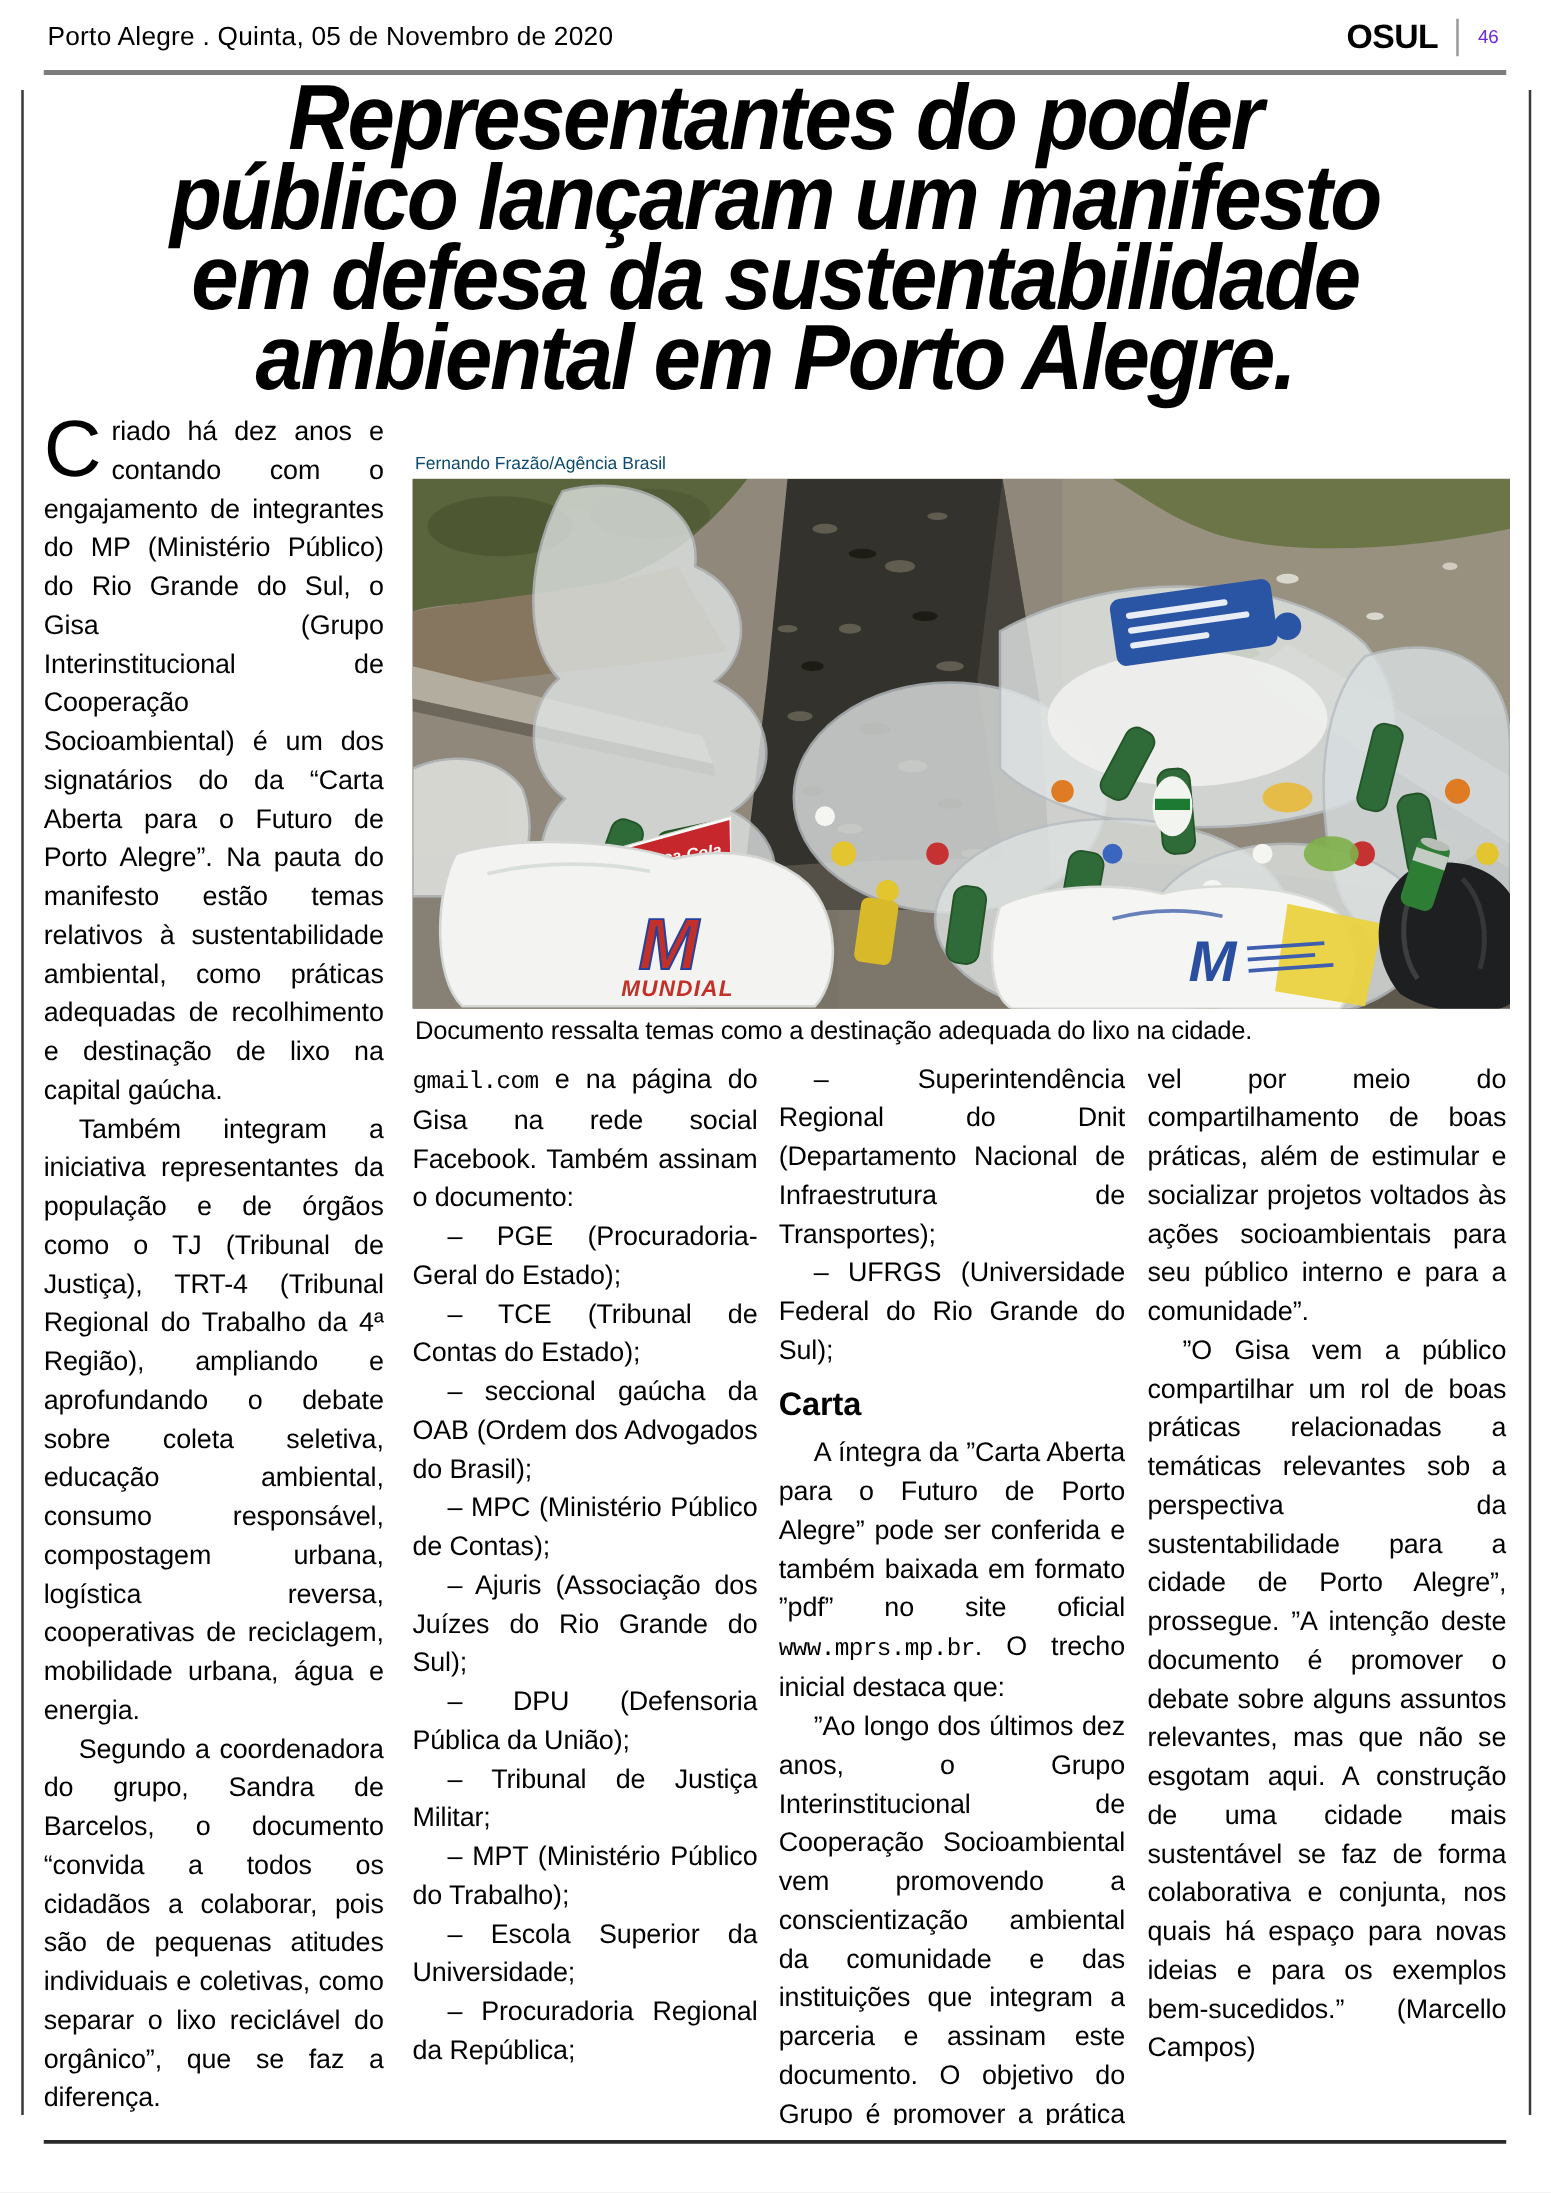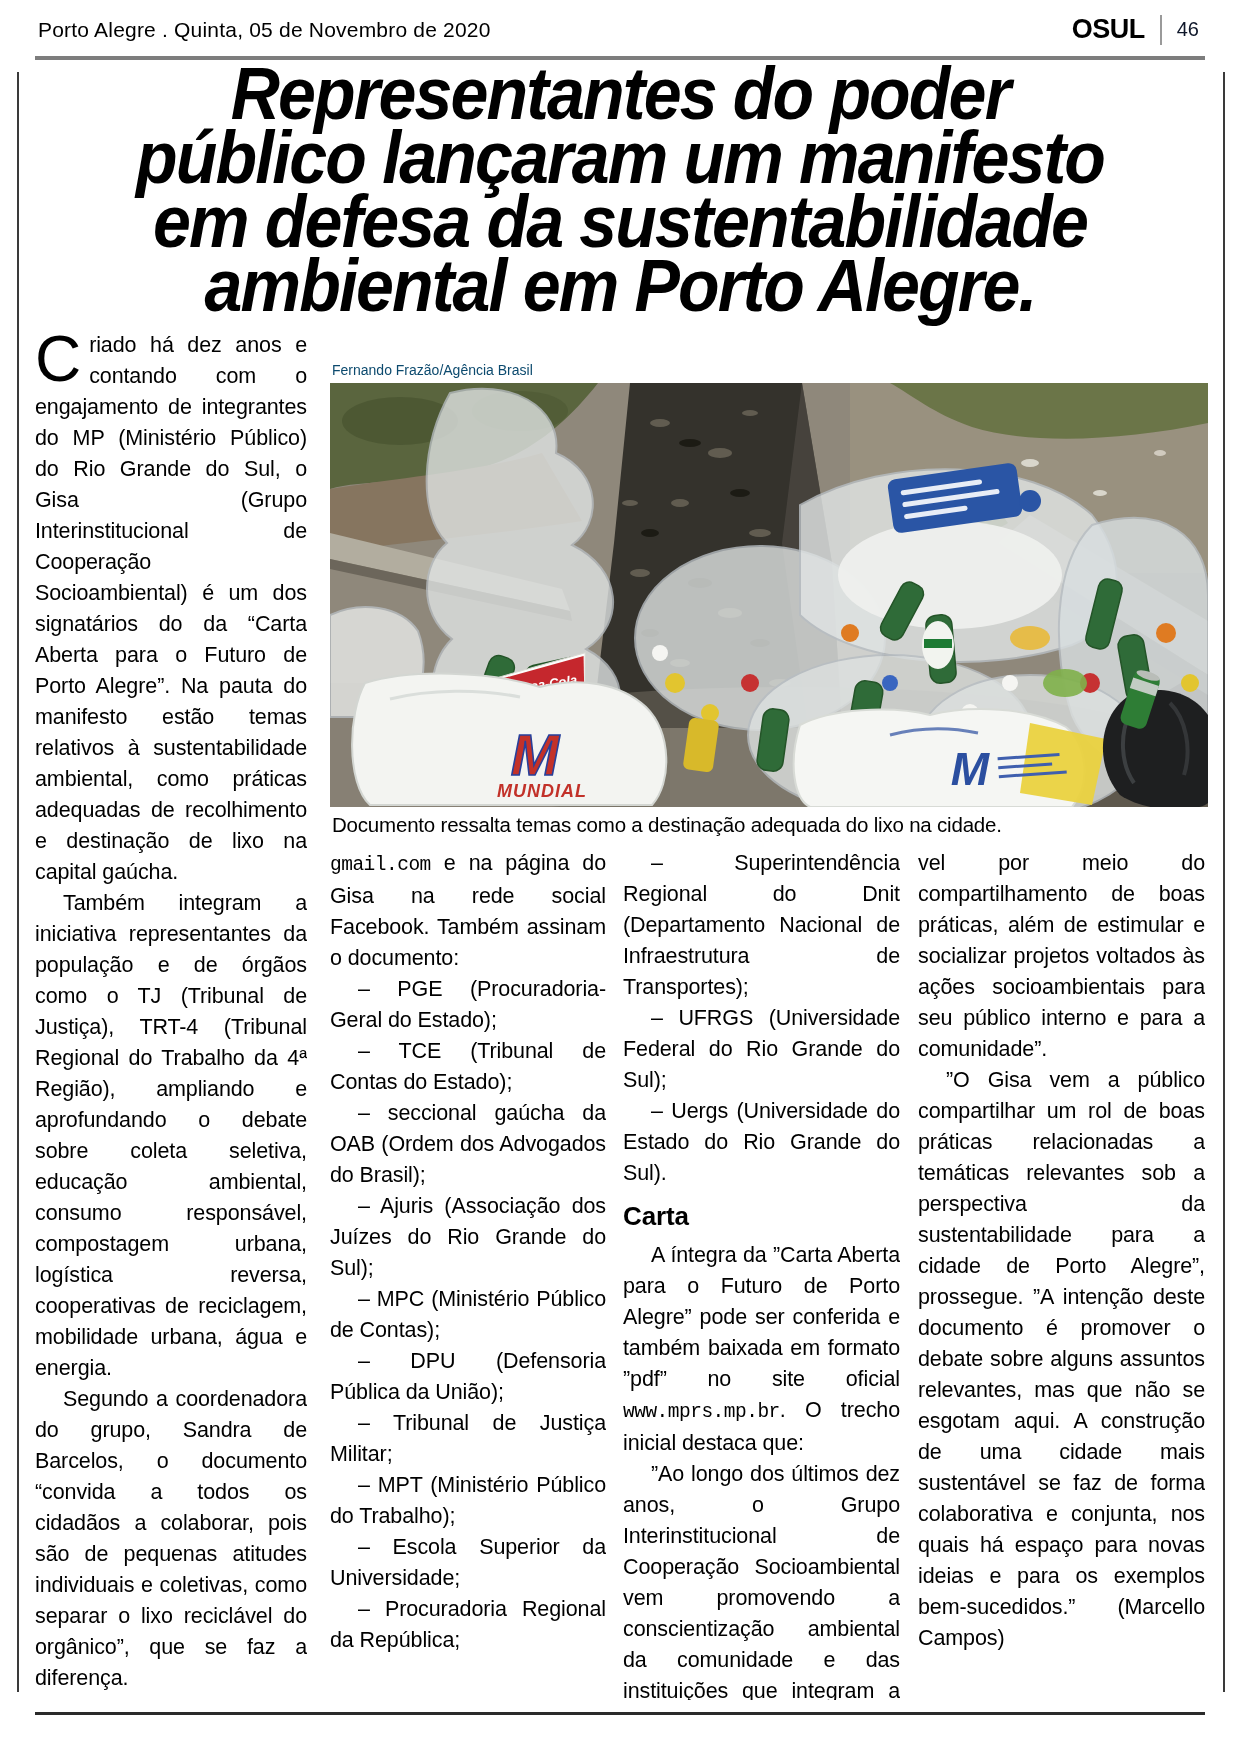--- a/index.html
+++ b/index.html
@@ -13,21 +13,21 @@
   .edge-left{left:17px;top:72px;width:1.5px;height:1620px;}
   .edge-right{left:1223px;top:72px;width:1.5px;height:1620px;}
   .header-rule{position:absolute;left:35px;top:56px;width:1170px;height:4px;background:#7d7d7d;}
   .footer-rule{position:absolute;left:35px;top:1712px;width:1170px;height:3px;background:#2a2a2a;}
 
   
   .masthead-date{position:absolute;left:38px;top:18px;font-size:21px;letter-spacing:.2px;}
   .masthead-right{position:absolute;right:42px;top:14px;display:flex;align-items:center;gap:15px;}
   .brand{font-size:27px;font-weight:bold;letter-spacing:-.5px;}
   .brand-sep{width:2px;height:30px;background:#9a9a9a;}
-  .pageno{font-size:20px;color:#0f172a;}
+  .pageno{font-size:15px;color:#6d28d9;}
 
   
   .headline{
     position:absolute;left:20px;top:62px;width:1200px;text-align:center;
     transform:scaleX(.92);transform-origin:50% 0;
     font-weight:bold;font-style:italic;font-size:74px;line-height:64px;letter-spacing:-2px;
   }
 
   
   .col{position:absolute;font-size:21.5px;line-height:31px;text-align:justify;letter-spacing:-.1px;overflow:hidden;}
@@ -227,34 +227,33 @@
     </p>
   </div>
 
   <div class="col col2">
     <p>
       <span class="mono">gmail.com</span><span> e na página do Gisa na rede social Facebook. Também assinam o documento:</span>
     </p>
     <p class="indent">– PGE (Procuradoria-Geral do Estado);</p>
     <p class="indent">– TCE (Tribunal de Contas do Estado);</p>
     <p class="indent">– seccional gaúcha da OAB (Ordem dos Advogados do Brasil);</p>
+    <p class="indent">– MPC (Ministério Público de Contas);</p>
     <p class="indent">– Ajuris (Associação dos Juízes do Rio Grande do Sul);</p>
-    <p class="indent">– MPC (Ministério Público de Contas);</p>
     <p class="indent">– DPU (Defensoria Pública da União);</p>
     <p class="indent">– Tribunal de Justiça Militar;</p>
     <p class="indent">– MPT (Ministério Público do Trabalho);</p>
     <p class="indent">– Escola Superior da Universidade;</p>
     <p class="indent">– Procuradoria Regional da República;</p>
 
   </div>
 
   <div class="col col3">
     <p class="indent">– Superintendência Regional do Dnit (Departamento Nacional de Infraestrutura de Transportes);</p>
     <p class="indent">– UFRGS (Universidade Federal do Rio Grande do Sul);</p>
-    <p class="indent">– Uergs (Universidade do Estado do Rio Grande do Sul).</p>
     <p class="subhead">Carta</p>
     <p class="indent">
       <span>A íntegra da ”Carta Aberta para o Futuro de Porto Alegre” pode ser conferida e também baixada em formato ”pdf” no site oficial </span><span class="mono">www.mprs.mp.br</span><span>. O trecho inicial destaca que:</span>
     </p>
     <p class="indent">”Ao longo dos últimos dez anos, o Grupo Interinstitucional de Cooperação Socioambiental vem promovendo a conscientização ambiental da comunidade e das instituições que integram a parceria e assinam este documento. O objetivo do Grupo é promover a prática sustentá-</p>
   </div>
 
   <div class="col col4">
     <p>vel por meio do compartilhamento de boas práticas, além de estimular e socializar projetos voltados às ações socioambientais para seu público interno e para a comunidade”.</p>
     <p class="indent">”O Gisa vem a público compartilhar um rol de boas práticas relacionadas a temáticas relevantes sob a perspectiva da sustentabilidade para a cidade de Porto Alegre”, prossegue. ”A intenção deste documento é promover o debate sobre alguns assuntos relevantes, mas que não se esgotam aqui. A construção de uma cidade mais sustentável se faz de forma colaborativa e conjunta, nos quais há espaço para novas ideias e para os exemplos bem-sucedidos.” (Marcello Campos)</p>

